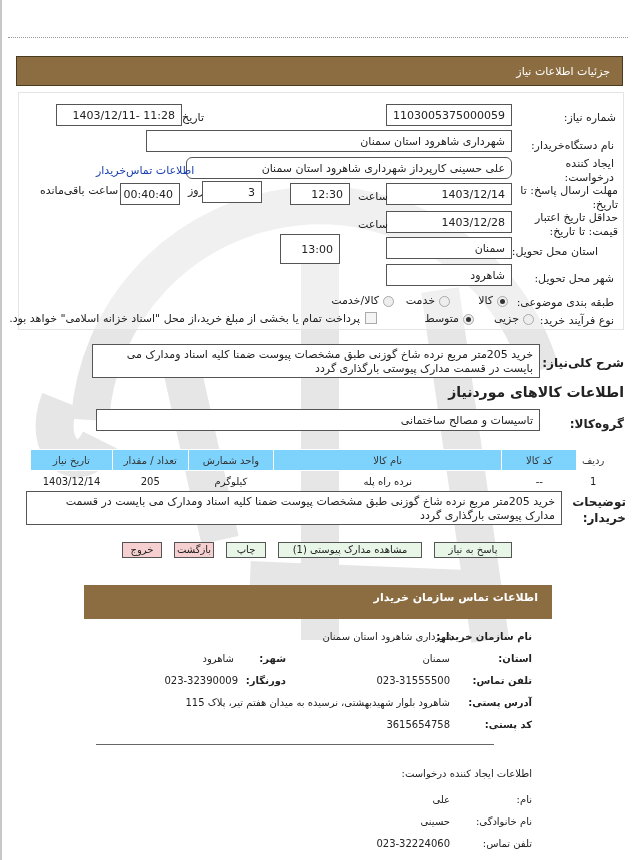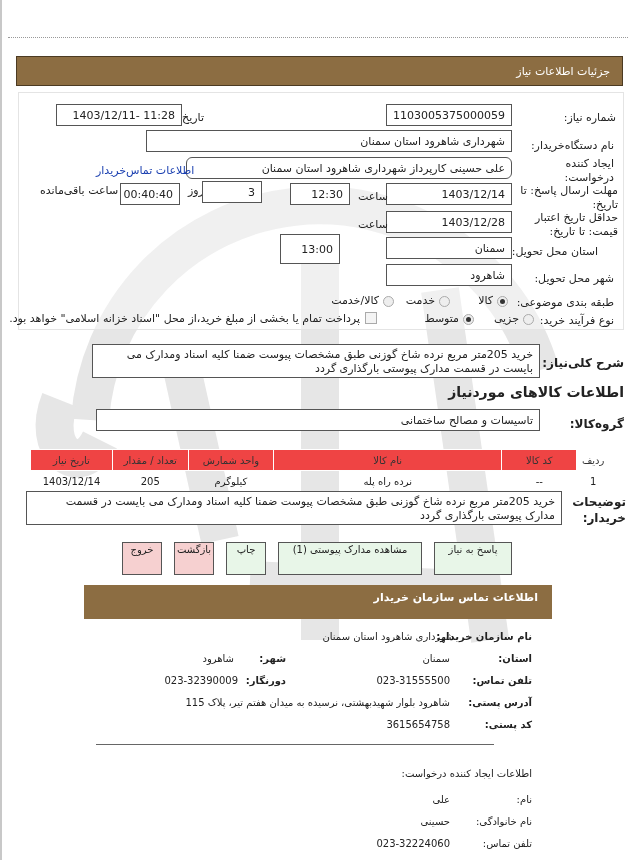--- a/index.html
+++ b/index.html
@@ -17,23 +17,23 @@
          font-size:11px; padding:0 6px; display:flex; align-items:center; justify-content:flex-start; direction:rtl; }
   .box.ltr { direction:ltr; justify-content:flex-end; }
   .lbl { position:absolute; font-size:11px; white-space:nowrap; }
   .lbl.wrap { white-space:normal; line-height:14px; }
   .link { color:#1a3fb0; }
   .radio { display:inline-block; width:9px; height:9px; border-radius:50%; border:1px solid #aaa; background:#eee; vertical-align:middle; margin-left:4px; position:relative; }
   .radio.on::after { content:""; position:absolute; left:2px; top:2px; width:5px; height:5px; border-radius:50%; background:#333; }
   .check { display:inline-block; width:10px; height:10px; border:1px solid #aaa; background:#f4f4f4; vertical-align:middle; }
   .bold { font-weight:bold; }
   table.items { position:absolute; left:30px; top:449px; width:580px; border-collapse:collapse; font-size:10px; }
-  table.items th { background:#ef4444; color:#333; font-weight:normal; height:18px; border:1px solid #fff; }
+  table.items th { background:#7dd3fc; color:#333; font-weight:normal; height:18px; border:1px solid #fff; }
   table.items td { text-align:center; height:18px; }
-  .btn { position:absolute; height:33px; border:1px solid #555; box-sizing:border-box; font-size:10px;
+  .btn { position:absolute; height:16px; border:1px solid #555; box-sizing:border-box; font-size:10px;
          text-align:center; line-height:14px; }
   .btn.green { background:#e8f6e8; }
   .btn.red { background:#f6d0d0; }
   .header2 { left:84px; top:585px; width:468px; height:34px; background:#8c6d42; color:#fff;
              font-weight:bold; font-size:11px; line-height:26px; padding-right:14px; box-sizing:border-box; }
   .ci { position:absolute; font-size:10px; white-space:nowrap; }
   .hr { left:96px; top:744px; width:398px; border-top:1px solid #666; }
 </style>
 </head>
 <body>

